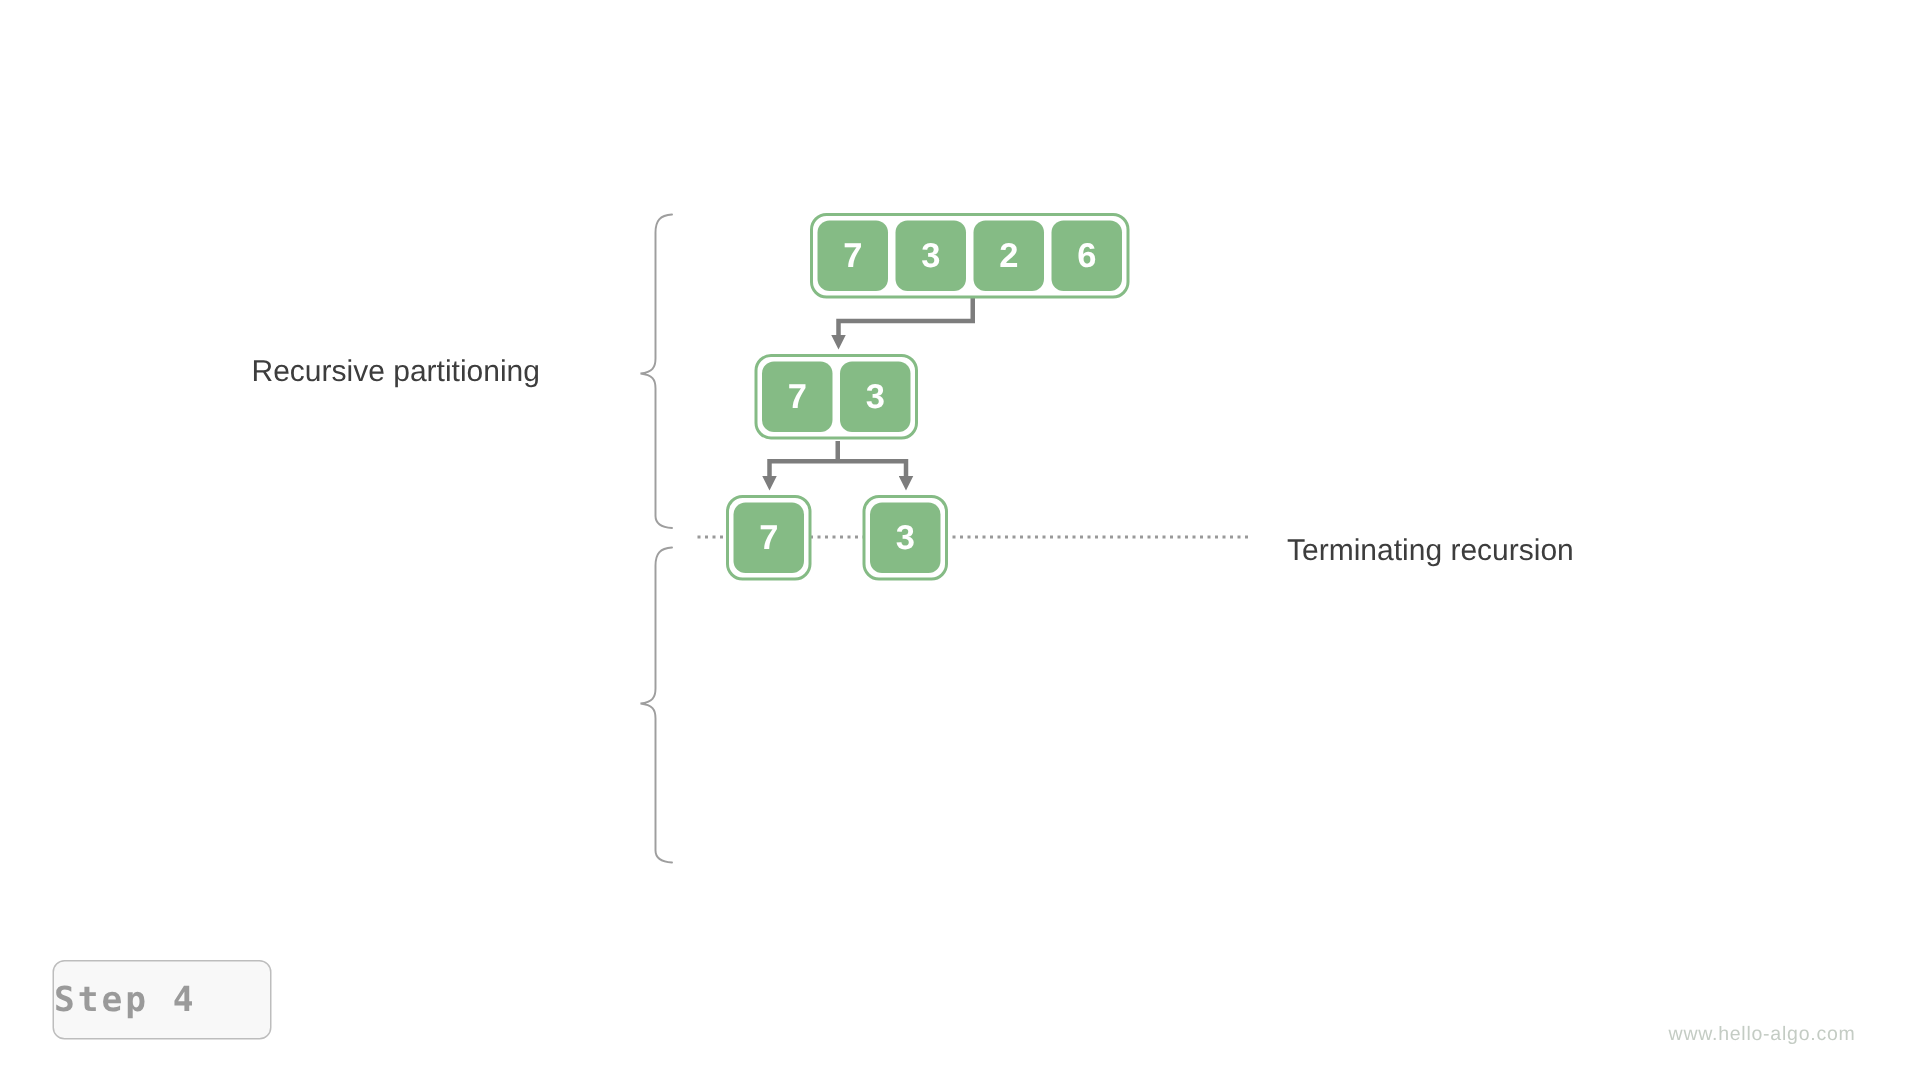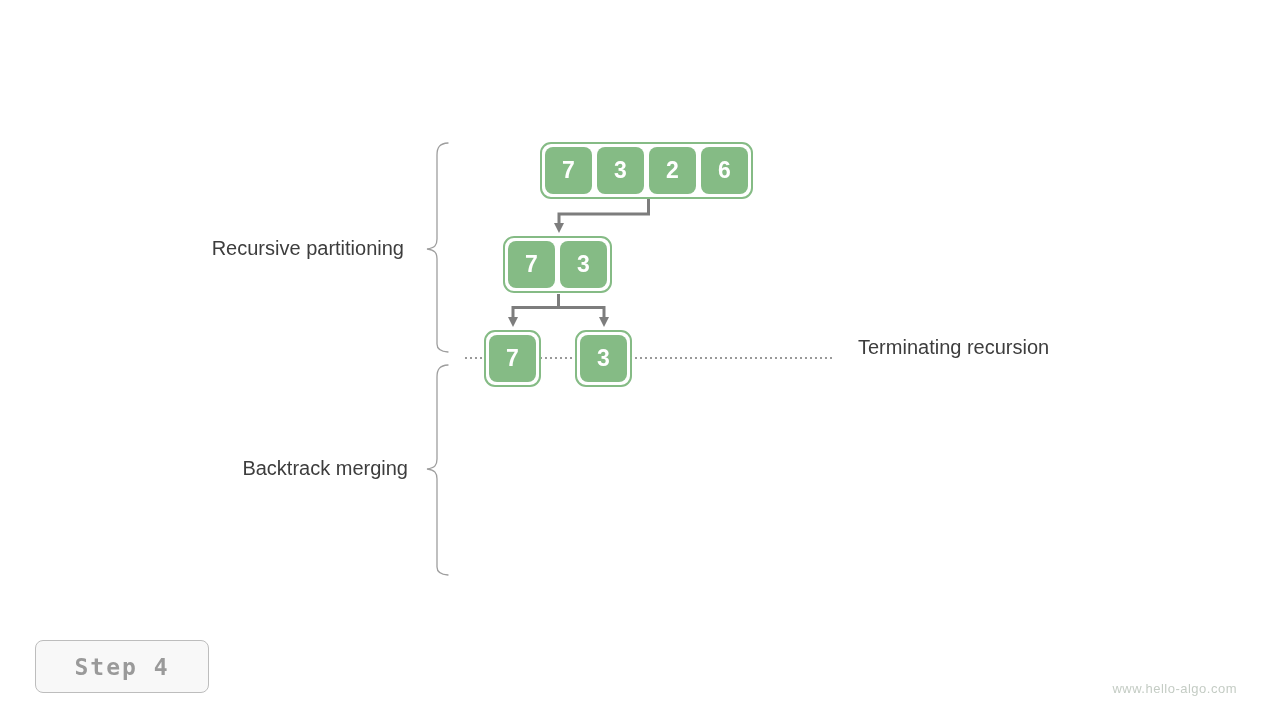--- a/index.html
+++ b/index.html
@@ -25,23 +25,23 @@
   .cell{
     width:47px;height:47px;background:var(--green);border-radius:8px;
     color:#ffffff;display:flex;align-items:center;justify-content:center;
     font-size:23px;font-weight:bold;font-family:"Liberation Sans",sans-serif;
   }
   .side-label{
     position:absolute;font-size:20px;color:var(--ink);white-space:nowrap;
   }
   .right-align{text-align:right;}
   .step-box{
-    position:absolute;left:35px;top:640px;width:174px;height:53px;
+    position:absolute;left:35px;top:640px;width:146px;height:53px;
     background:#f8f8f8;border:1.5px solid #bdbdbd;border-radius:8px;
-    box-sizing:border-box;display:flex;align-items:center;justify-content:center;
+    box-sizing:border-box;display:flex;align-items:center;
   }
   .step-text{
     font-family:"DejaVu Sans Mono",monospace;font-weight:bold;font-size:23px;
     color:var(--muted);letter-spacing:2px;
   }
   .watermark{
     position:absolute;right:43px;bottom:24px;font-family:Liberation Sans, sans-serif;
     font-size:13px;color:var(--wm);letter-spacing:0.5px;
   }
 </style>
@@ -83,25 +83,24 @@
     </div>
 
   <div class="array-box" style="left:484px;top:330px;">
       <div class="cell">7</div>
     </div>
 
   <div class="array-box" style="left:575px;top:330px;">
       <div class="cell">3</div>
     </div>
 
-  <div class="side-label right-align" style="right:876px;top:237px;">Recursive partitioning</div>
+  <div class="side-label right-align" style="right:920px;top:237px;">Recursive partitioning</div>
 
-  <div class="side-label right-align" style="right:872px;top:457px;">Backtrack merging</div>
 
-  <div class="side-label" style="left:858px;top:336px;">Terminating recursion</div>
+  <div class="side-label" style="left:858px;top:356px;">Terminating recursion</div>
 
   <div class="step-box">
     <span class="step-text">Step 4</span>
   </div>
 
   <div class="watermark">www.hello-algo.com</div>
 
 </div>
 
 </body></html>

